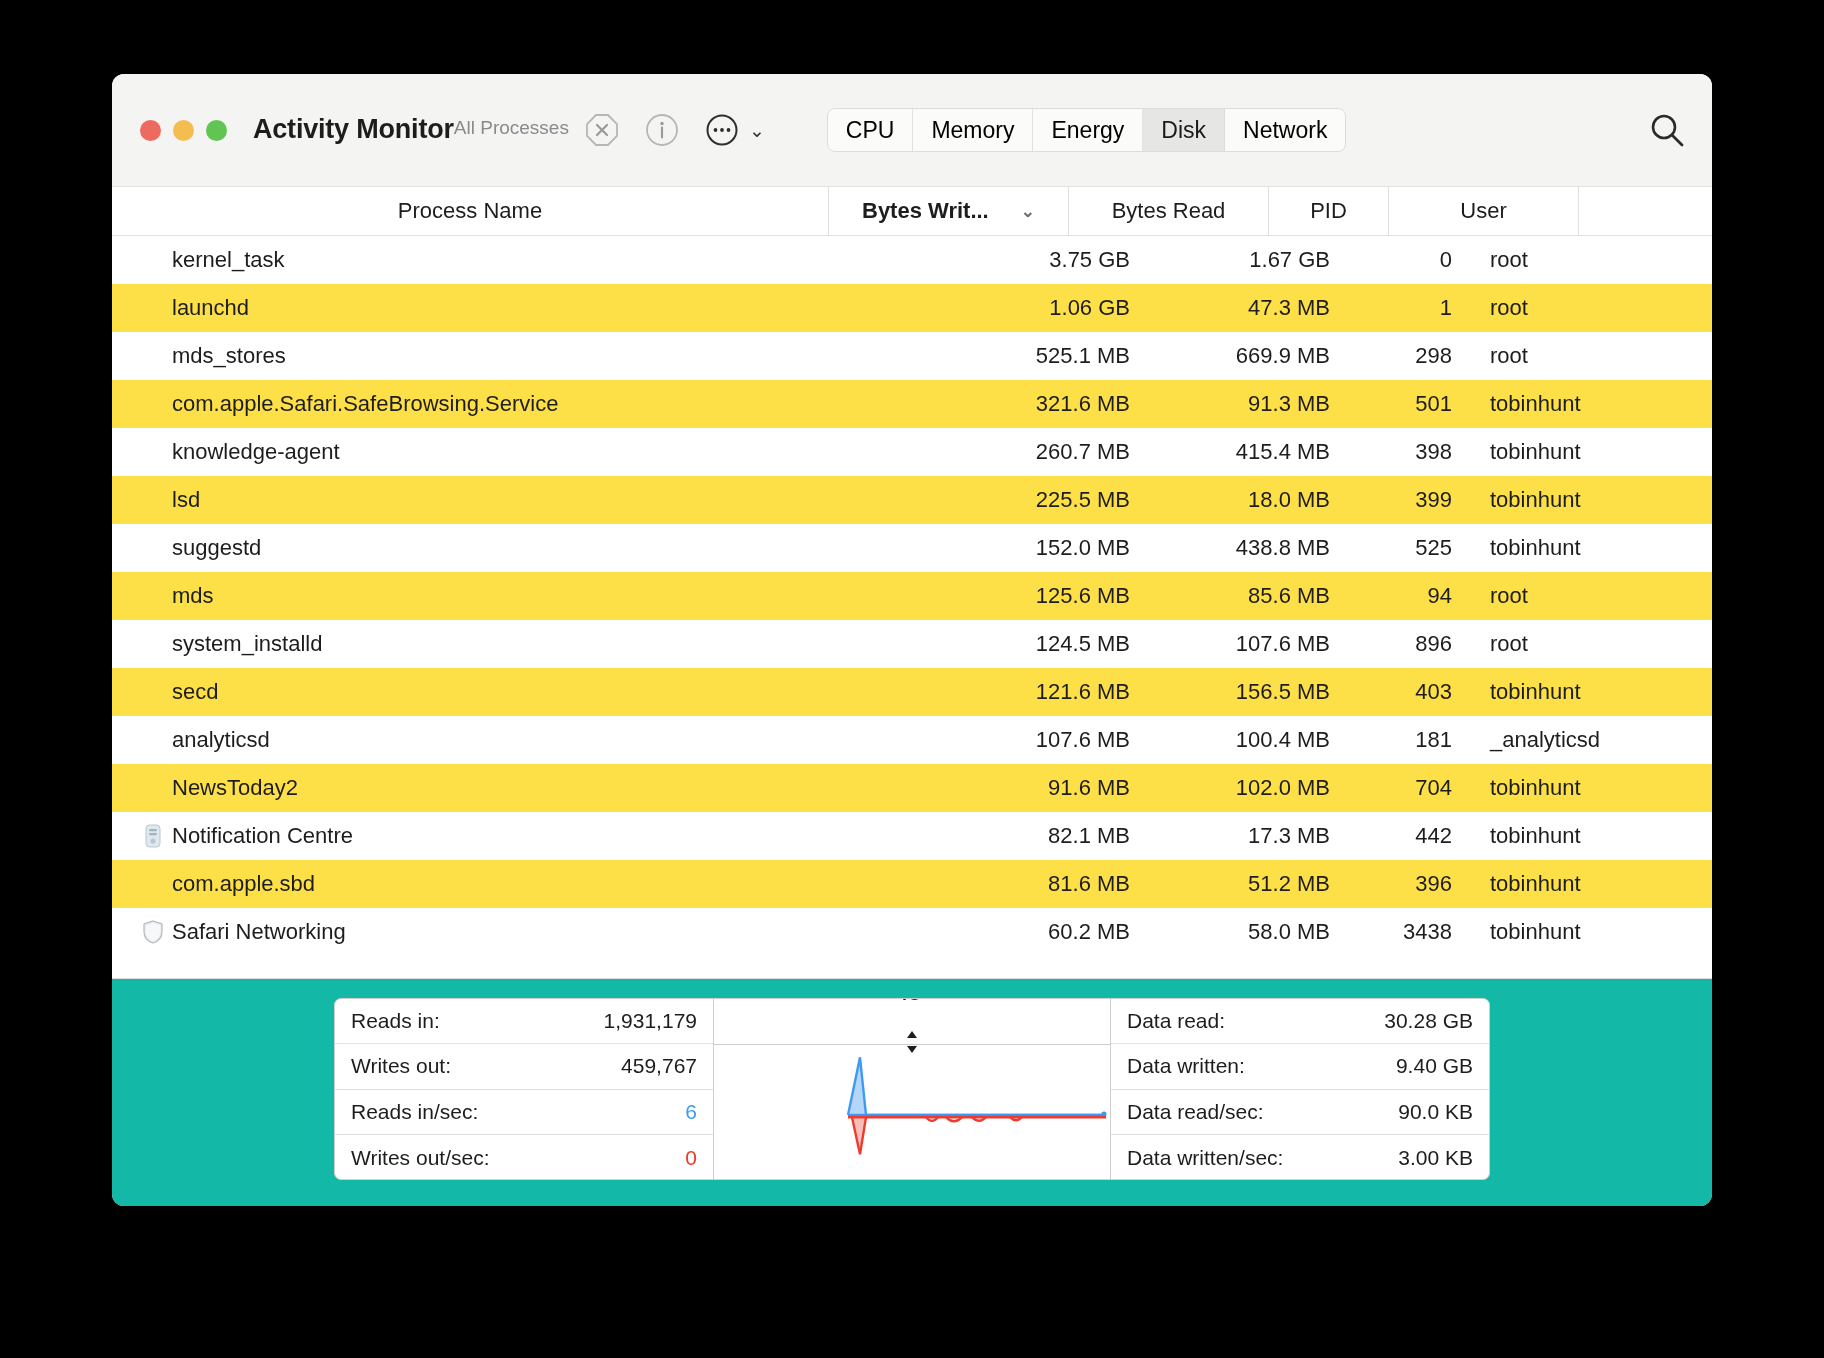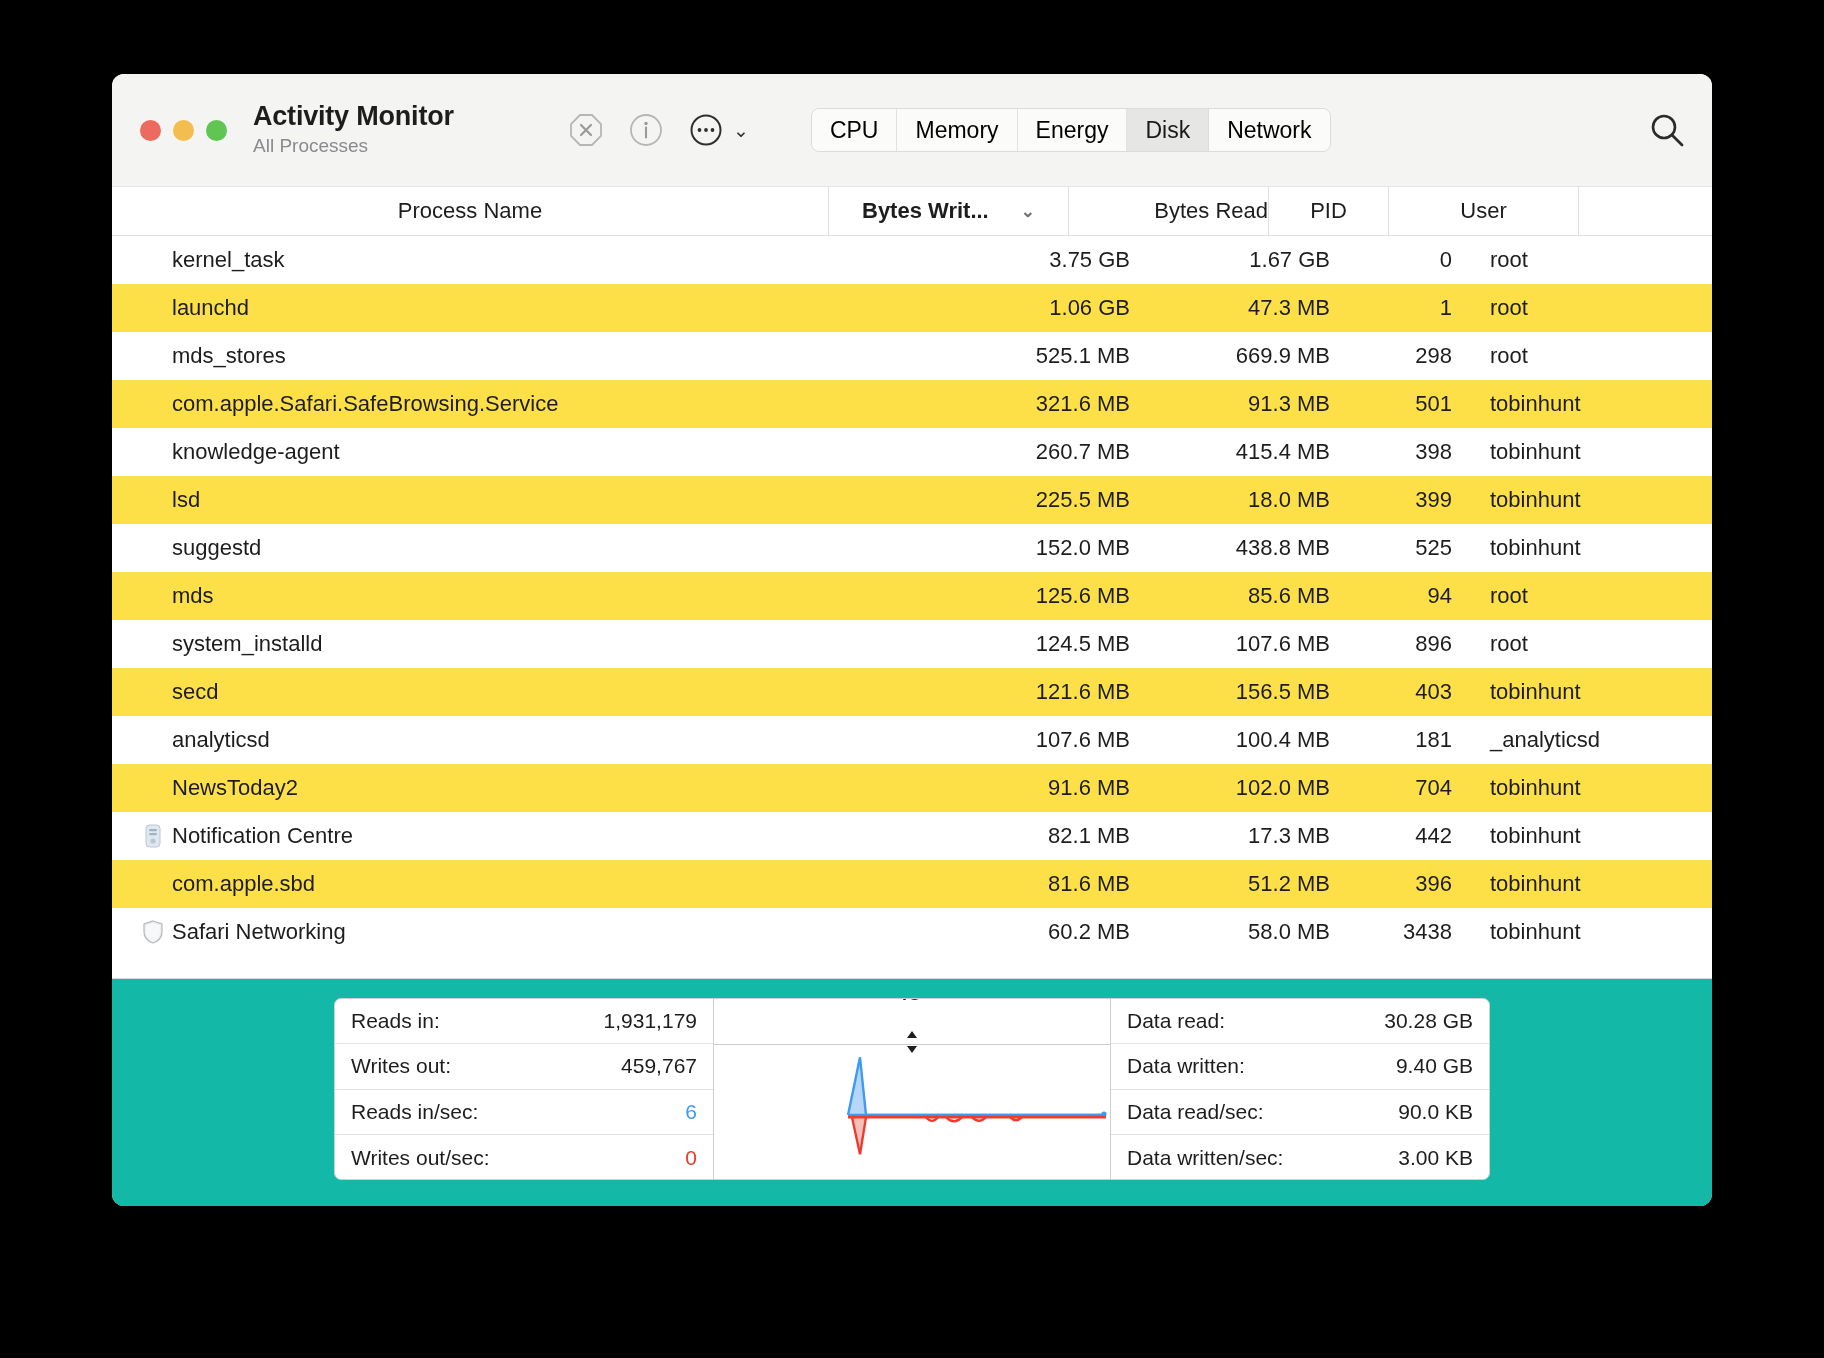--- a/index.html
+++ b/index.html
@@ -34,21 +34,21 @@
   }
   .traffic {
     display: flex; gap: 12px; align-items: center;
     margin-right: 26px;
   }
   .light { width: 21px; height: 21px; border-radius: 50%; }
   .light.red    { background: #ec6a5f; }
   .light.yellow { background: #f4bd4f; }
   .light.green  { background: #61c554; }
 
-  .titleblock { display: flex; flex-direction: column; justify-content: center; min-width: 300px; }
+  .titleblock { display: flex; flex-direction: row; justify-content: center; min-width: 300px; }
   .apptitle {
     font-size: 27px; font-weight: bold; color: #1d1d1d;
     letter-spacing: -0.2px; line-height: 1.15;
   }
   .appsub { font-size: 19px; color: #8a8a8e; line-height: 1.3; margin-top: 2px; }
 
   .toolicons { display: flex; align-items: center; gap: 26px; margin-left: 16px; }
   .ticon { display: flex; align-items: center; justify-content: center; }
   .more-wrap { display: flex; align-items: center; gap: 10px; }
   .chev { font-size: 19px; color: #2f2f2f; line-height: 1; }
@@ -90,21 +90,21 @@
   }
   #colhead .ch {
     height: 100%;
     display: flex; align-items: center;
     border-right: 1px solid #e0e0e0;
     position: relative;
   }
   #colhead .ch.last { border-right: 1px solid #e0e0e0; }
   .ch-name { width: 717px; justify-content: center; }
   .ch-bw   { width: 240px; justify-content: center; gap: 32px; font-weight: bold; }
-  .ch-br   { width: 200px; justify-content: flex-end; }
+  .ch-br   { width: 200px; justify-content: center; }
   .ch-pid  { width: 120px; justify-content: center; }
   .ch-user { width: 190px; justify-content: center; }
   .ch-pad  { flex: 1 1 auto; border-right: none !important; }
   .sortchev { font-size: 17px; color: #6e6e6e; }
 
   
   #tablewrap {
     flex: 1 1 auto;
     background: #ffffff;
     overflow: hidden;

